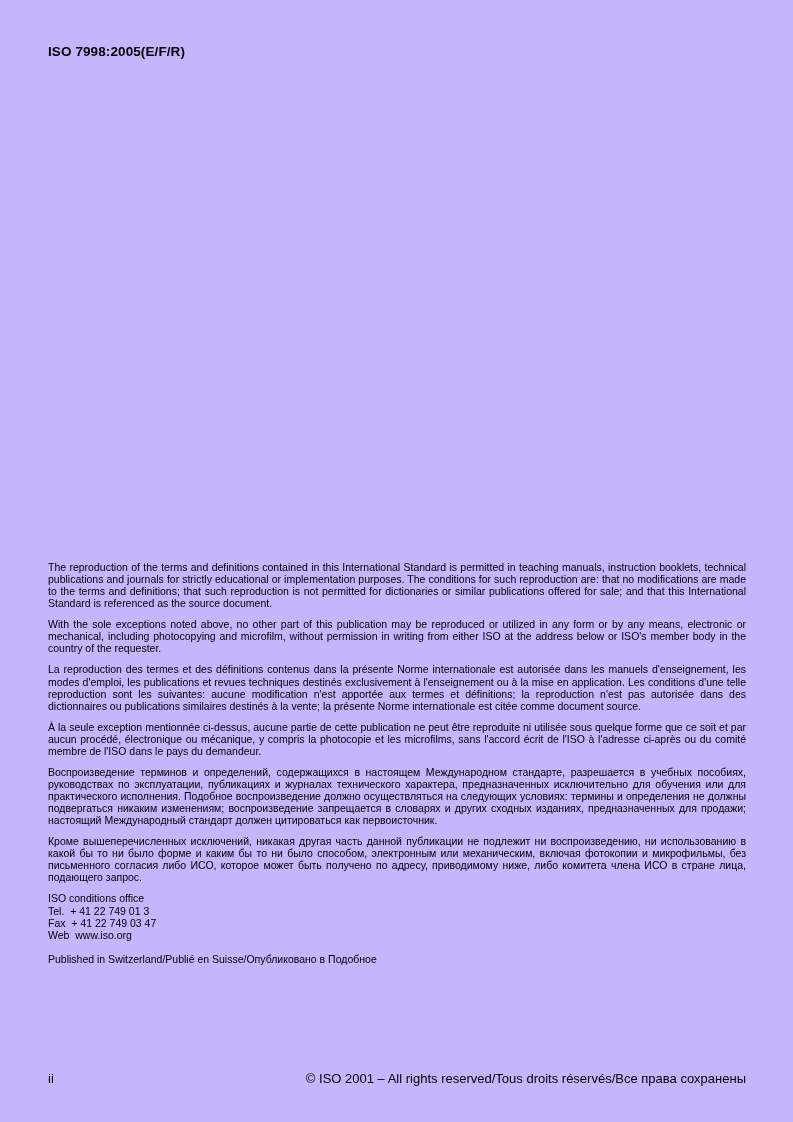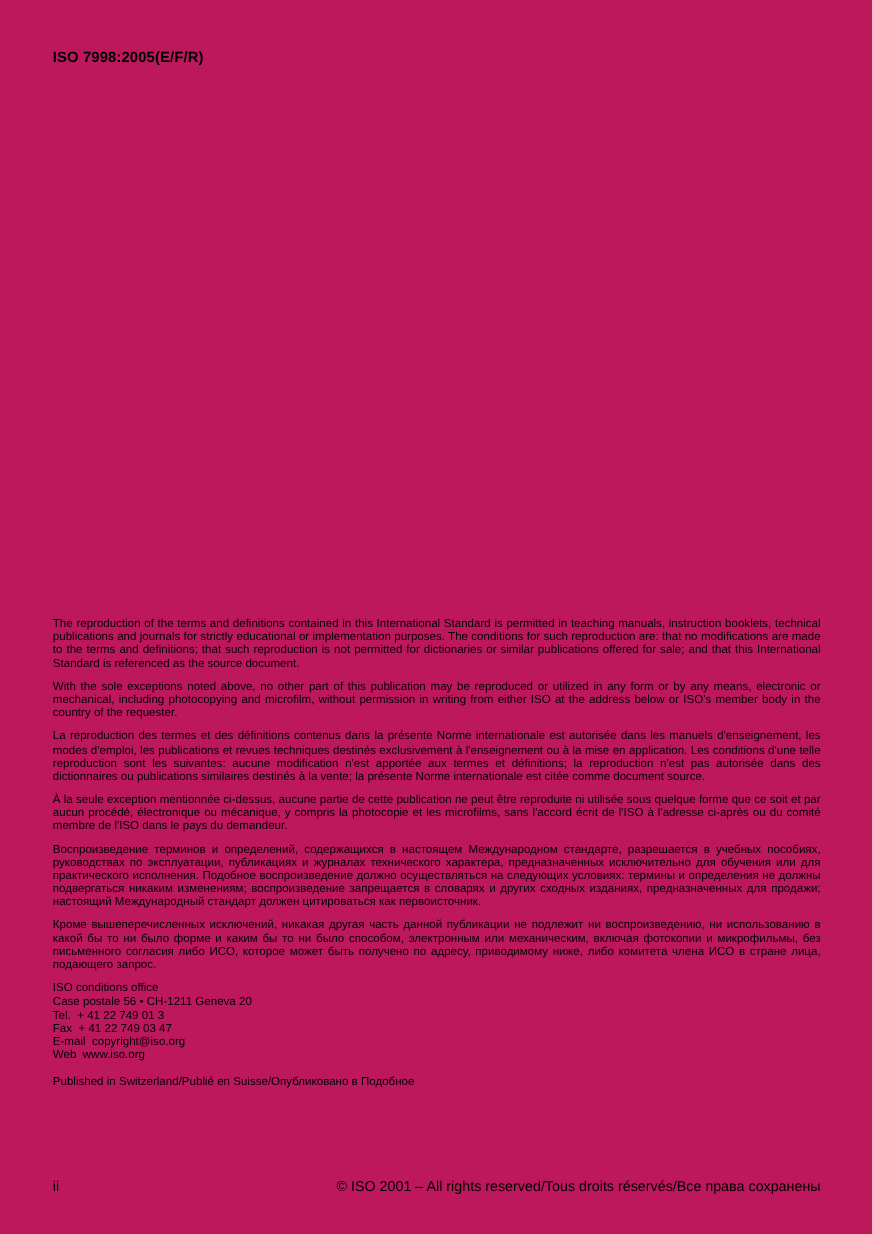--- a/index.html
+++ b/index.html
@@ -3,21 +3,21 @@
 <meta charset="utf-8">
 <style>
   * { margin: 0; padding: 0; box-sizing: border-box; }
   html, body { background: #e8e8e8; }
   body { font-family: "Liberation Sans", sans-serif; color: #000; }
   .page {
     position: relative;
     width: 793px;
     height: 1122px;
     margin: 0 auto;
-    background: #be185d;
+    background: #c4b5fd;
     overflow: hidden;
   }
   .doc-ref {
     position: absolute;
     top: 44px;
     left: 48px;
     font-size: 13.5px;
     font-weight: bold;
     letter-spacing: 0.1px;
   }
@@ -76,24 +76,22 @@
     <p class="para">La reproduction des termes et des définitions contenus dans la présente Norme internationale est autorisée dans les manuels d'enseignement, les modes d'emploi, les publications et revues techniques destinés exclusivement à l'enseignement ou à la mise en application. Les conditions d'une telle reproduction sont les suivantes: aucune modification n'est apportée aux termes et définitions; la reproduction n'est pas autorisée dans des dictionnaires ou publications similaires destinés à la vente; la présente Norme internationale est citée comme document source.</p>
 
     <p class="para">À la seule exception mentionnée ci-dessus, aucune partie de cette publication ne peut être reproduite ni utilisée sous quelque forme que ce soit et par aucun procédé, électronique ou mécanique, y compris la photocopie et les microfilms, sans l'accord écrit de l'ISO à l'adresse ci-après ou du comité membre de l'ISO dans le pays du demandeur.</p>
 
     <p class="para">Воспроизведение терминов и определений, содержащихся в настоящем Международном стандарте, разрешается в учебных пособиях, руководствах по эксплуатации, публикациях и журналах технического характера, предназначенных исключительно для обучения или для практического исполнения. Подобное воспроизведение должно осуществляться на следующих условиях: термины и определения не должны подвергаться никаким изменениям; воспроизведение запрещается в словарях и других сходных изданиях, предназначенных для продажи; настоящий Международный стандарт должен цитироваться как первоисточник.</p>
 
     <p class="para">Кроме вышеперечисленных исключений, никакая другая часть данной публикации не подлежит ни воспроизведению, ни использованию в какой бы то ни было форме и каким бы то ни было способом, электронным или механическим, включая фотокопии и микрофильмы, без письменного согласия либо ИСО, которое может быть получено по адресу, приводимому ниже, либо комитета члена ИСО в стране лица, подающего запрос.</p>
 
     <div class="contact">
       <p>ISO conditions office</p>
-      <p>Case postale 56 • CH-1211 Geneva 20</p>
       <p>Tel.  + 41 22 749 01 3</p>
       <p>Fax  + 41 22 749 03 47</p>
-      <p>E-mail  copyright@iso.org</p>
       <p>Web  www.iso.org</p>
     </div>
 
     <p class="published">Published in Switzerland/Publié en Suisse/Опубликовано в Подобное</p>
 
   </div>
 
   <div class="footer">
     <span>ii</span>
     <span>© ISO 2001 – All rights reserved/Tous droits réservés/Все права сохранены</span>

